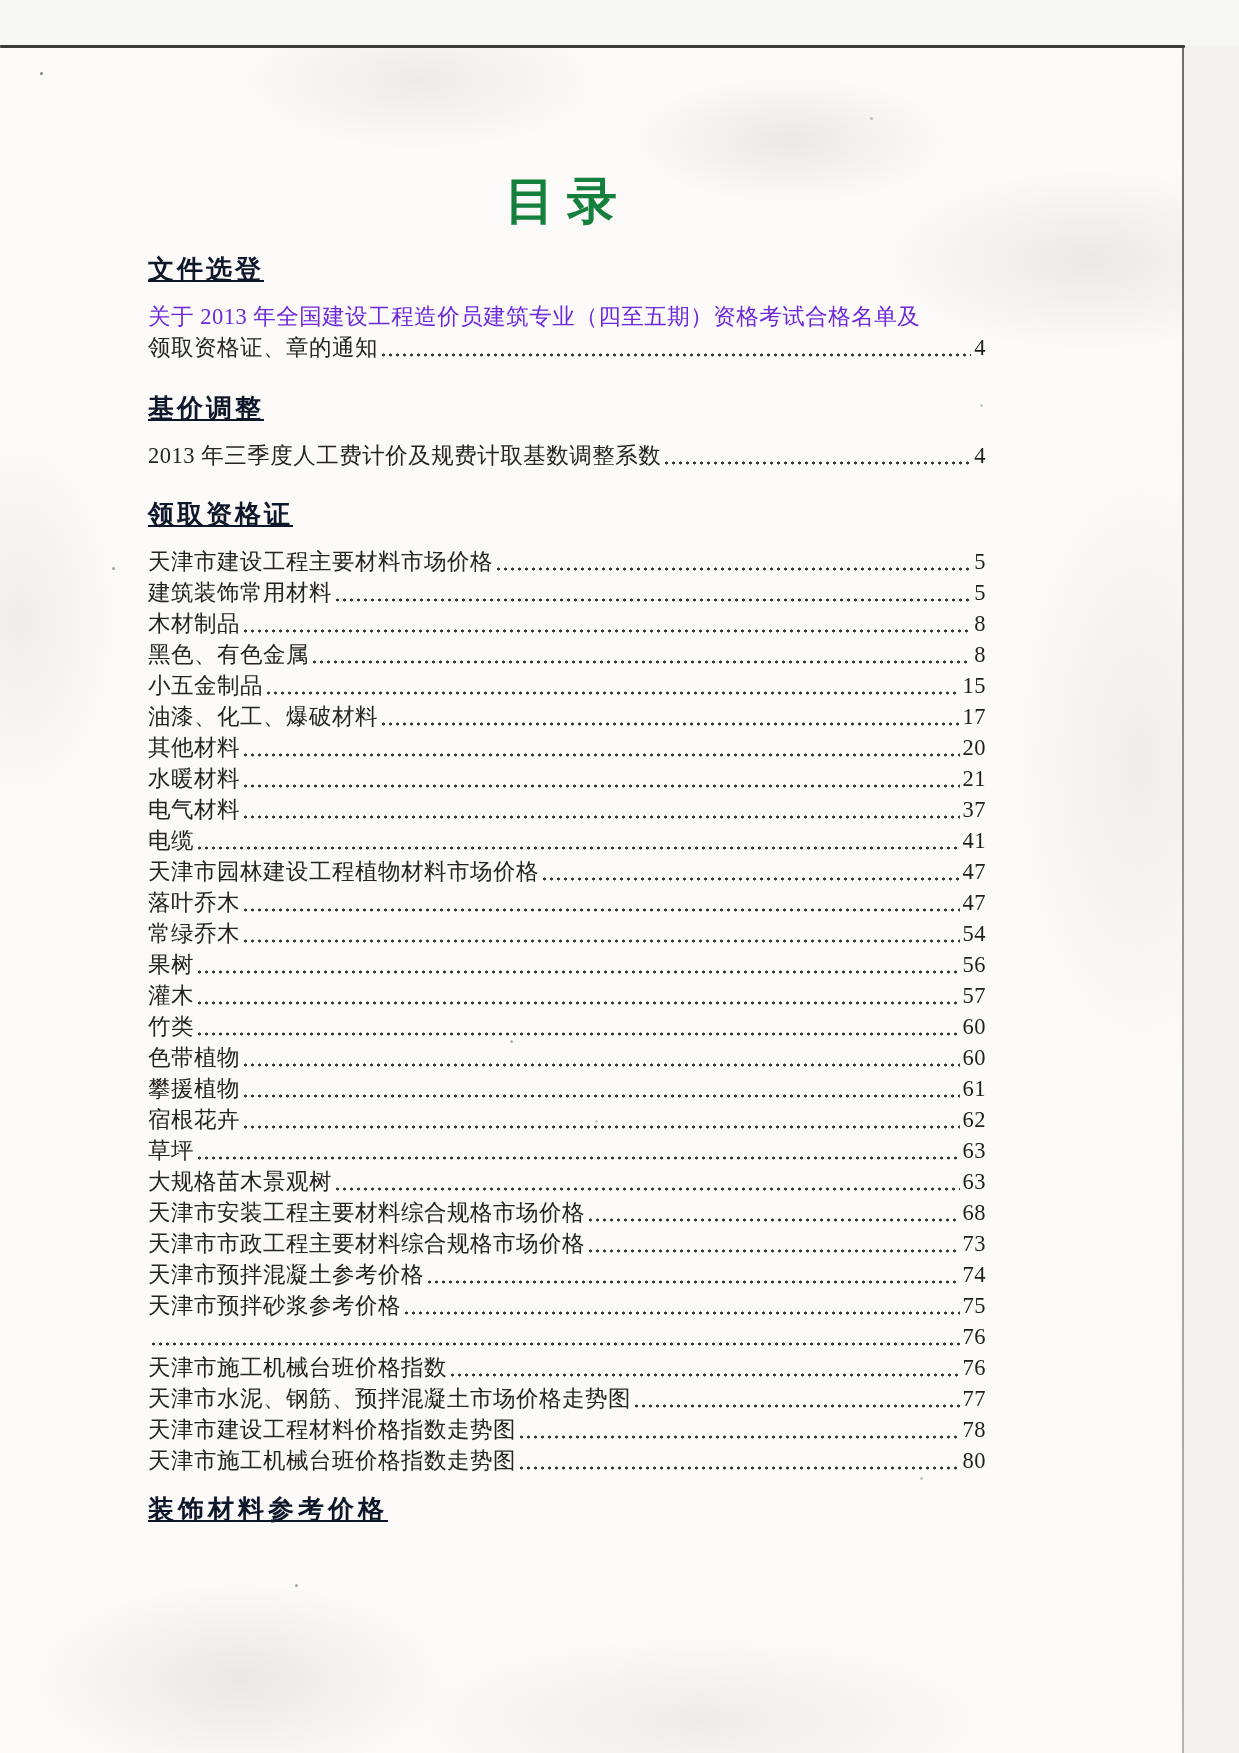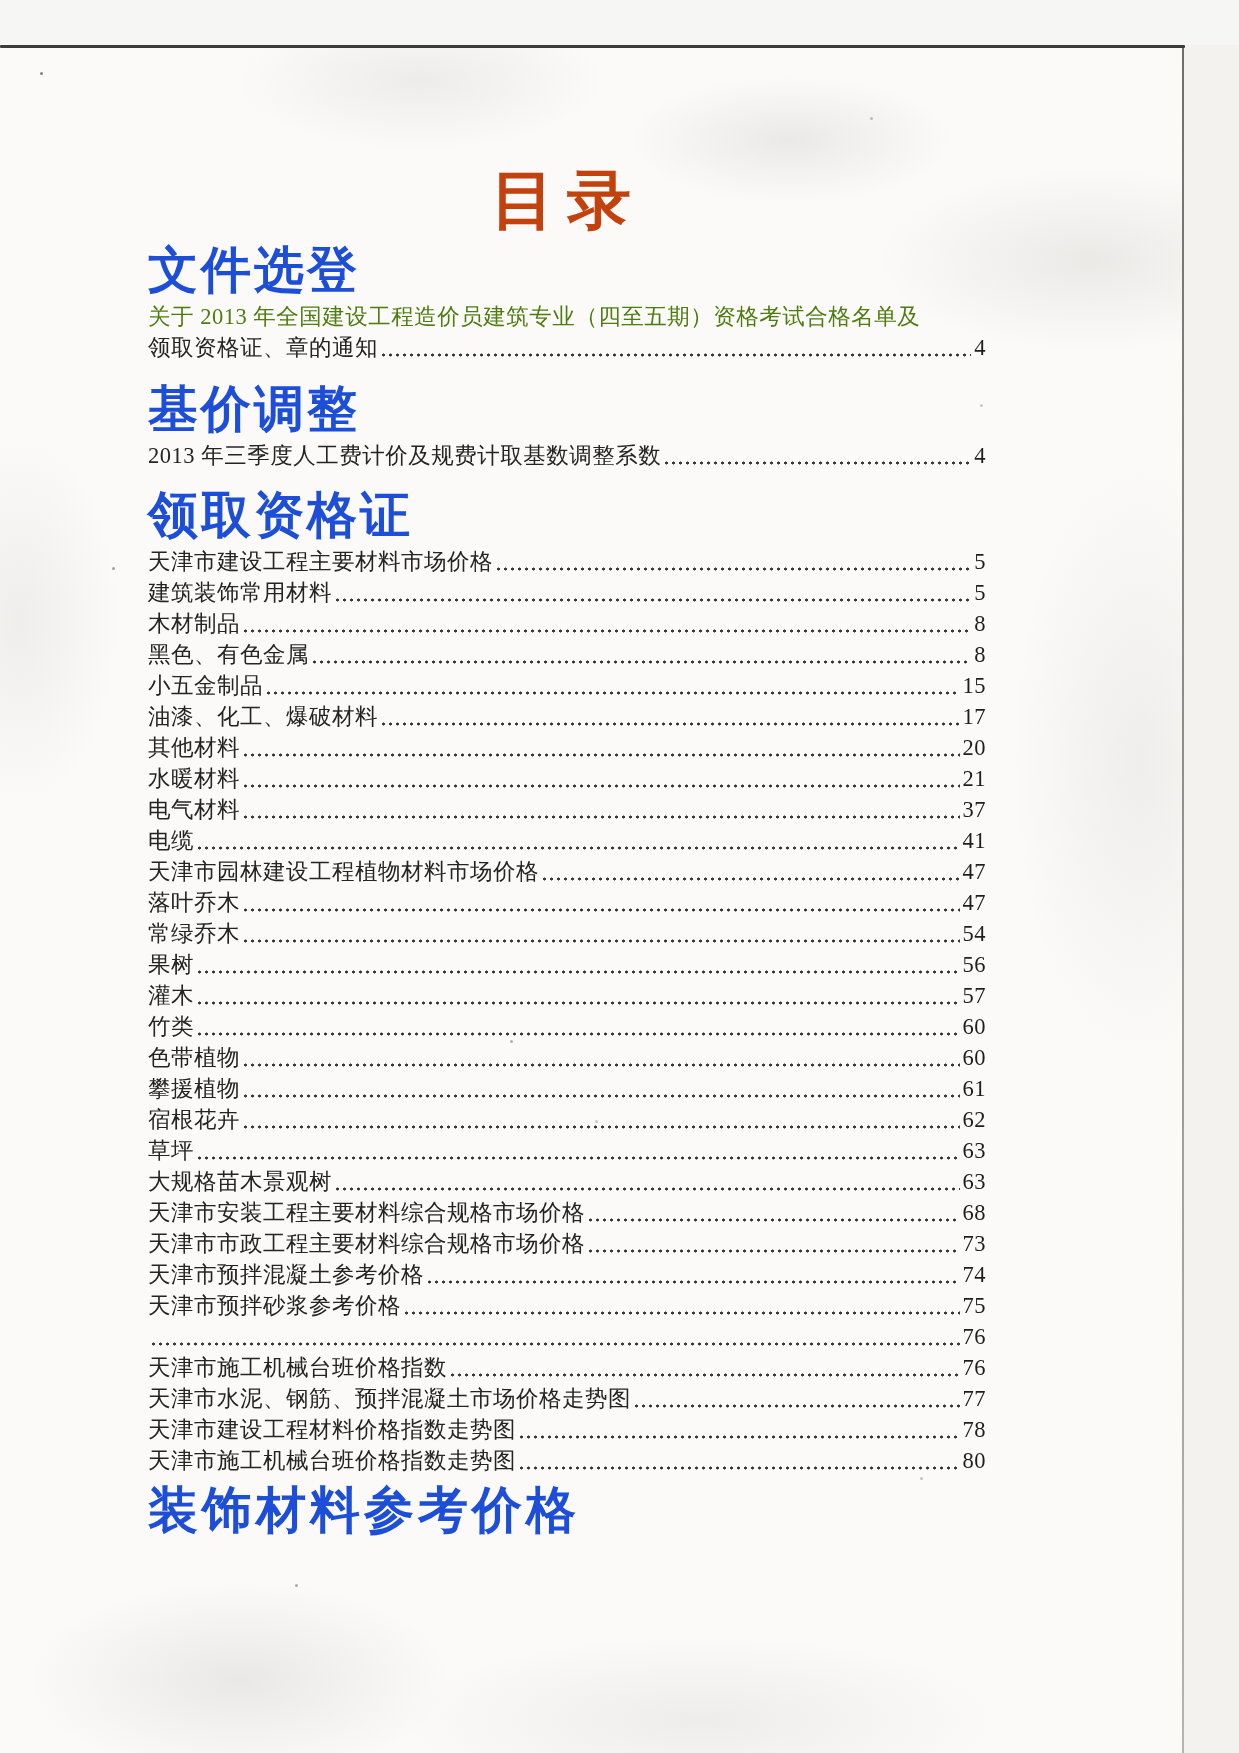--- a/index.html
+++ b/index.html
@@ -68,47 +68,48 @@
   }
 
   .content {
     position: absolute;
     left: 148px; top: 0;
     width: 838px;
   }
   .doc-title {
     margin: 172px 0 0 0;
     text-align: center;
-    font-size: 64px;
+    font-size: 50px;
     line-height: 58px;
     font-weight: 700;
     letter-spacing: 12px;
-    color: #c2410c;
+    color: #15803d;
   }
   .section-heading {
     margin: 16px 0 0 0;
-    font-size: 50px;
+    font-size: 26px;
     line-height: 48px;
     font-weight: 700;
     letter-spacing: 3px;
-    color: #1d4ed8;
+    color: #0f172a;
+    text-decoration: underline;
   }
   .section-items { margin-top: 7px; }
   .toc-row {
     display: flex;
     align-items: baseline;
     font-size: 22.5px;
     line-height: 31px;
     color: #242424;
     letter-spacing: 0.5px;
   }
   .entry-wrap-line {
     font-size: 22.5px;
     line-height: 31px;
-    color: #4d7c0f;
+    color: #6d28d9;
     letter-spacing: 0.5px;
   }
   .dot-leader {
     flex: 1;
     margin: 0 3px 0 2px;
     align-self: stretch;
     background-image: radial-gradient(circle, #3a3a3a 1.35px, transparent 1.7px);
     background-size: 7px 4px;
     background-repeat: repeat-x;
     background-position: left 0 bottom 6px;

